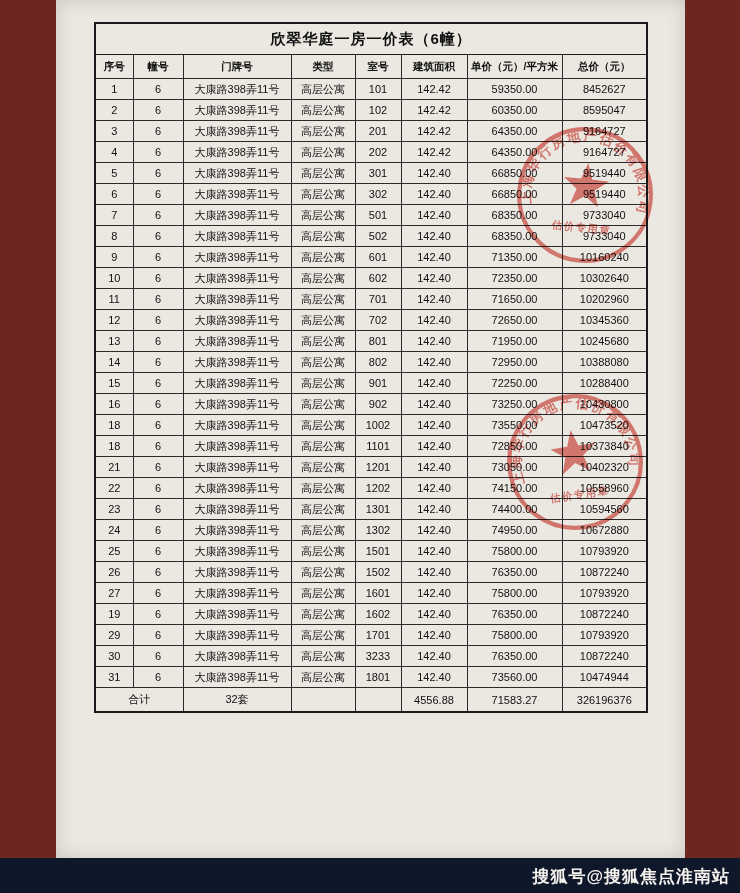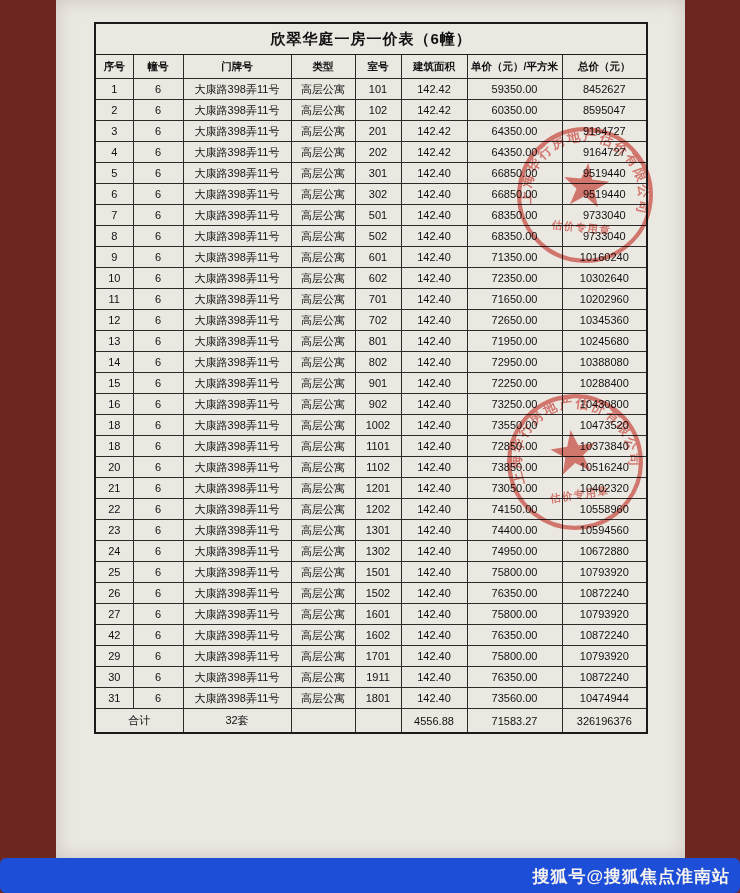--- a/index.html
+++ b/index.html
@@ -38,22 +38,21 @@
     opacity:.62;mix-blend-mode:multiply;pointer-events:none;
   }
   #stamp1{left:459px;top:125px;transform:rotate(6deg);}
   #stamp2{left:449px;top:392px;transform:rotate(-8deg);}
   .stamp .ring{fill:none;stroke:#d2342a;stroke-width:6;}
   .stamp .arc-text{fill:#d2342a;font-size:19px;font-weight:bold;letter-spacing:3px;}
   .stamp .star{fill:#d2342a;}
   .stamp .sub-text{fill:#d2342a;font-size:15px;font-weight:bold;letter-spacing:2px;}
   .bottom-bar{
     position:absolute;left:0;bottom:0;width:740px;height:35px;
-    background:#1d4ed8;
-    border-radius:6px;
+    background:#0f172a;
   }
   .watermark{
     position:absolute;right:10px;top:7px;
     color:#f5f2ee;font-size:17px;letter-spacing:1px;
     font-weight:bold;
   }
 </style>
 </head>
 <body>
 
@@ -260,30 +259,20 @@
           <td>18</td>
           <td>6</td>
           <td>大康路398弄11号</td>
           <td>高层公寓</td>
           <td>1101</td>
           <td>142.40</td>
           <td>72850.00</td>
           <td>10373840</td>
         </tr>
         <tr>
-          <td>20</td>
-          <td>6</td>
-          <td>大康路398弄11号</td>
-          <td>高层公寓</td>
-          <td>1102</td>
-          <td>142.40</td>
-          <td>73850.00</td>
-          <td>10516240</td>
-        </tr>
-        <tr>
           <td>21</td>
           <td>6</td>
           <td>大康路398弄11号</td>
           <td>高层公寓</td>
           <td>1201</td>
           <td>142.40</td>
           <td>73050.00</td>
           <td>10402320</td>
         </tr>
         <tr>
@@ -340,21 +329,21 @@
           <td>27</td>
           <td>6</td>
           <td>大康路398弄11号</td>
           <td>高层公寓</td>
           <td>1601</td>
           <td>142.40</td>
           <td>75800.00</td>
           <td>10793920</td>
         </tr>
         <tr>
-          <td>42</td>
+          <td>19</td>
           <td>6</td>
           <td>大康路398弄11号</td>
           <td>高层公寓</td>
           <td>1602</td>
           <td>142.40</td>
           <td>76350.00</td>
           <td>10872240</td>
         </tr>
         <tr>
           <td>29</td>
@@ -364,21 +353,21 @@
           <td>1701</td>
           <td>142.40</td>
           <td>75800.00</td>
           <td>10793920</td>
         </tr>
         <tr>
           <td>30</td>
           <td>6</td>
           <td>大康路398弄11号</td>
           <td>高层公寓</td>
-          <td>1911</td>
+          <td>3233</td>
           <td>142.40</td>
           <td>76350.00</td>
           <td>10872240</td>
         </tr>
         <tr>
           <td>31</td>
           <td>6</td>
           <td>大康路398弄11号</td>
           <td>高层公寓</td>
           <td>1801</td>

